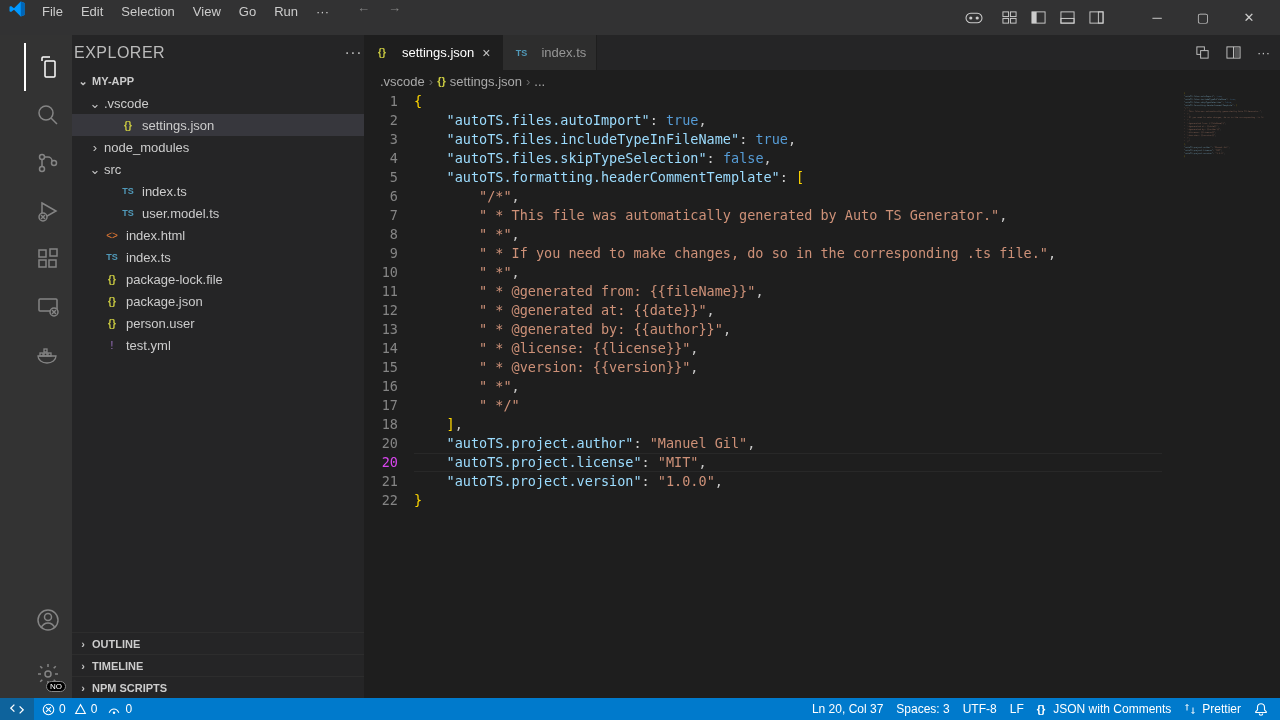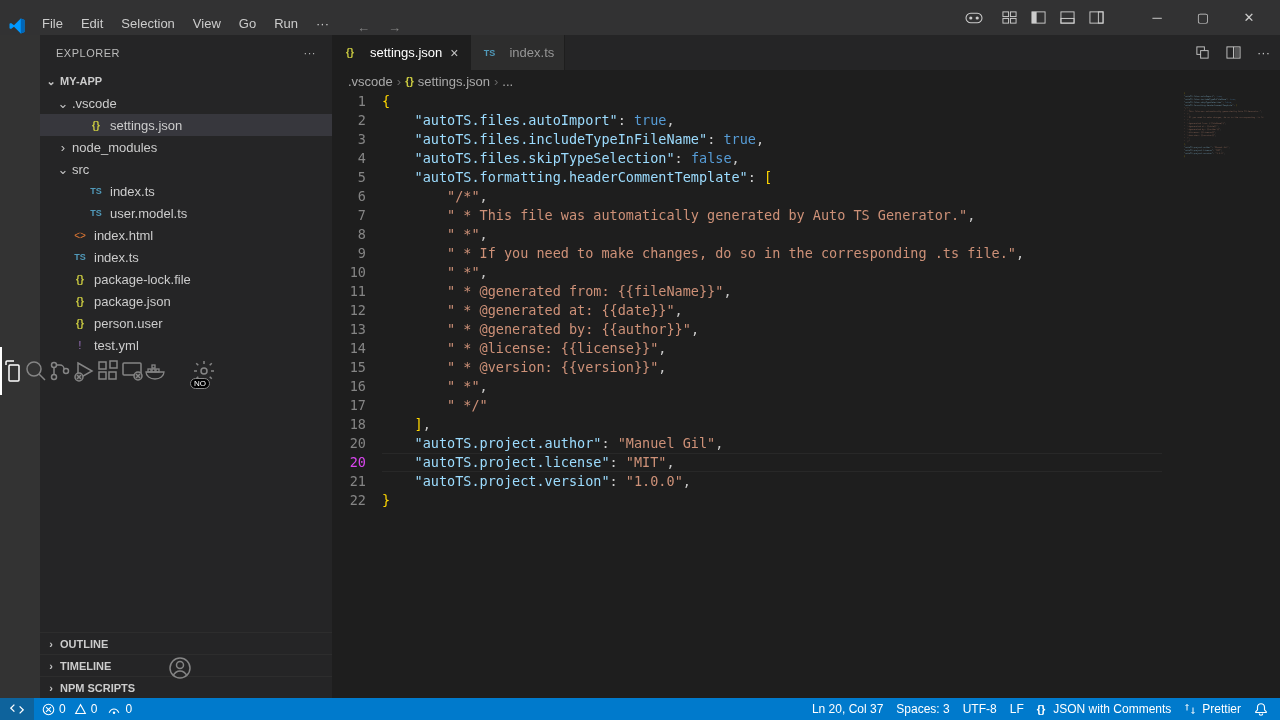--- a/index.html
+++ b/index.html
@@ -1,38 +1,38 @@
 <!DOCTYPE html>
 <html><head>
 <meta charset="utf-8">
 <style>
   * { margin: 0; padding: 0; box-sizing: border-box; }
   body { width: 1280px; height: 720px; background: #1e1e1e; color: #cccccc; font-family: "Segoe UI", sans-serif; font-size: 13px; overflow: hidden; }
-  .titlebar { height: 35px; background: #323233; display: flex; align-items: flex-end; position: relative; }
+  .titlebar { height: 35px; background: #323233; display: flex; align-items: flex-start; position: relative; }
   .vscode-icon { width: 18px; height: 18px; margin: 0 8px; }
   .menu { display: flex; gap: 2px; }
   .menu-item { padding: 4px 8px; cursor: pointer; border-radius: 4px; }
   .nav-arrows { display: flex; gap: 18px; margin-left: 20px; color: #858585; }
   .search-box { position: absolute; left: 50%; transform: translateX(-50%); width: 480px; height: 24px; background: #252526; border: 1px solid #3c3c3c; border-radius: 6px; display: flex; align-items: center; justify-content: center; color: #999; font-size: 12px; }
   .title-right { position: absolute; right: 8px; display: flex; align-items: center; gap: 18px; }
   .win-controls { display: flex; gap: 0; margin-left: 12px; }
   .win-btn { width: 46px; height: 35px; display: flex; align-items: center; justify-content: center; color: #cccccc; }
   .layout-icons { display: flex; gap: 14px; color: #cccccc; }
   .layout-icons span { cursor: pointer; }
 
   .main { display: flex; height: calc(100% - 57px); }
-  .activity-bar { width: 40px; background: #333333; display: flex; align-items: center; padding-top: 8px; }
+  .activity-bar { width: 72px; background: #333333; display: flex; flex-direction: column; align-items: flex-end; padding-top: 8px; }
   .act-item { width: 48px; height: 48px; display: flex; align-items: center; justify-content: center; color: #858585; cursor: pointer; position: relative; }
   .act-item.active { color: #ffffff; }
   .act-item.active::before { content:""; position: absolute; left: 0; top: 0; width: 2px; height: 48px; background: #fff; }
   .act-bottom { margin-top: auto; margin-bottom: 6px; }
   .no-badge { position:absolute; bottom:6px; right:6px; background:#000; color:#fff; border:1px solid #888; border-radius:8px;font-size:8px; padding:0 3px; }
 
   .sidebar { width: 292px; background: #252526; display: flex; flex-direction: column; }
-  .sb-header { height: 35px; display: flex; align-items: center; padding: 0 16px; font-size: 11px; letter-spacing: 0.5px; color: #bbbbbb; justify-content: space-between; }
+  .sb-header { height: 35px; display: flex; align-items: center; padding: 0 2px; font-size: 16px; letter-spacing: 0.5px; color: #bbbbbb; justify-content: space-between; }
   .sb-title { height: 22px; display: flex; align-items: center; padding-left: 4px; font-size: 11px; font-weight: 700; color: #cccccc; }
   .sb-title .codicon { margin-right: 2px; }
   .tree { flex: 1; overflow: auto; }
   .row { height: 22px; display: flex; align-items: center; cursor: pointer; font-size: 13px; }
   .row.sel { background: #37373d; }
   .row .lbl { color: #cccccc; }
   .indent-0 { padding-left: 16px; }
   .indent-1 { padding-left: 32px; }
   .file-ic { width: 16px; height: 16px; margin-right: 6px; display: inline-flex; align-items: center; justify-content: center; font-size: 10px; }
   .chev { width: 14px; display: inline-flex; justify-content: center; color: #c5c5c5; margin-right: 2px;}

